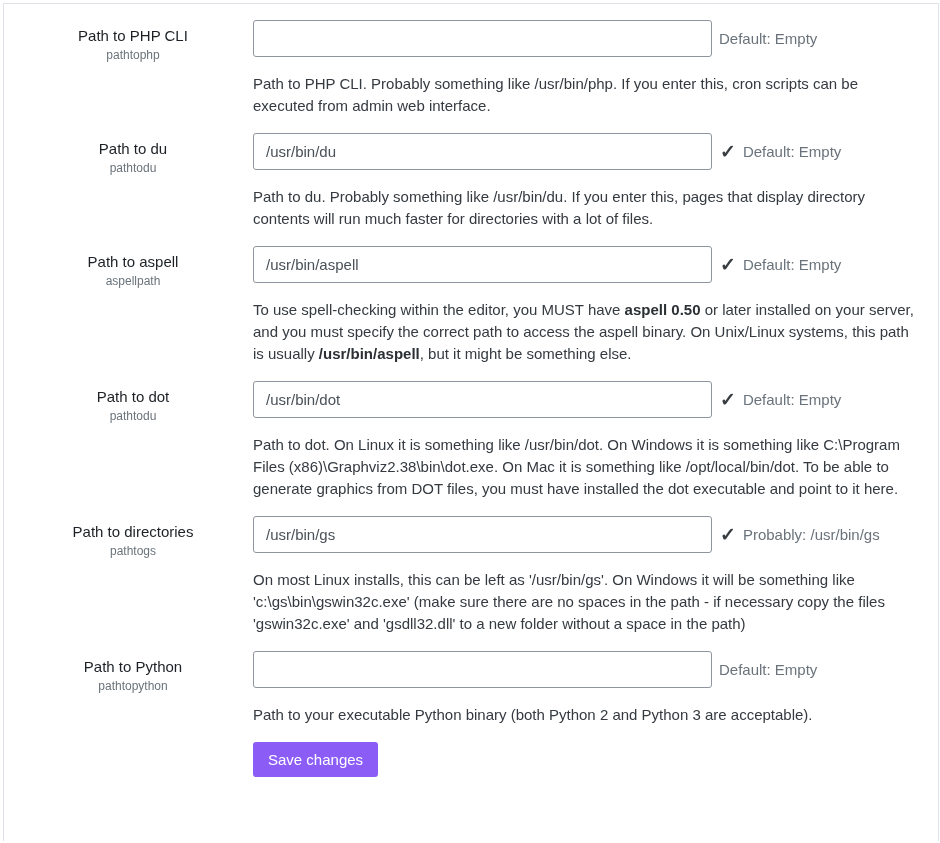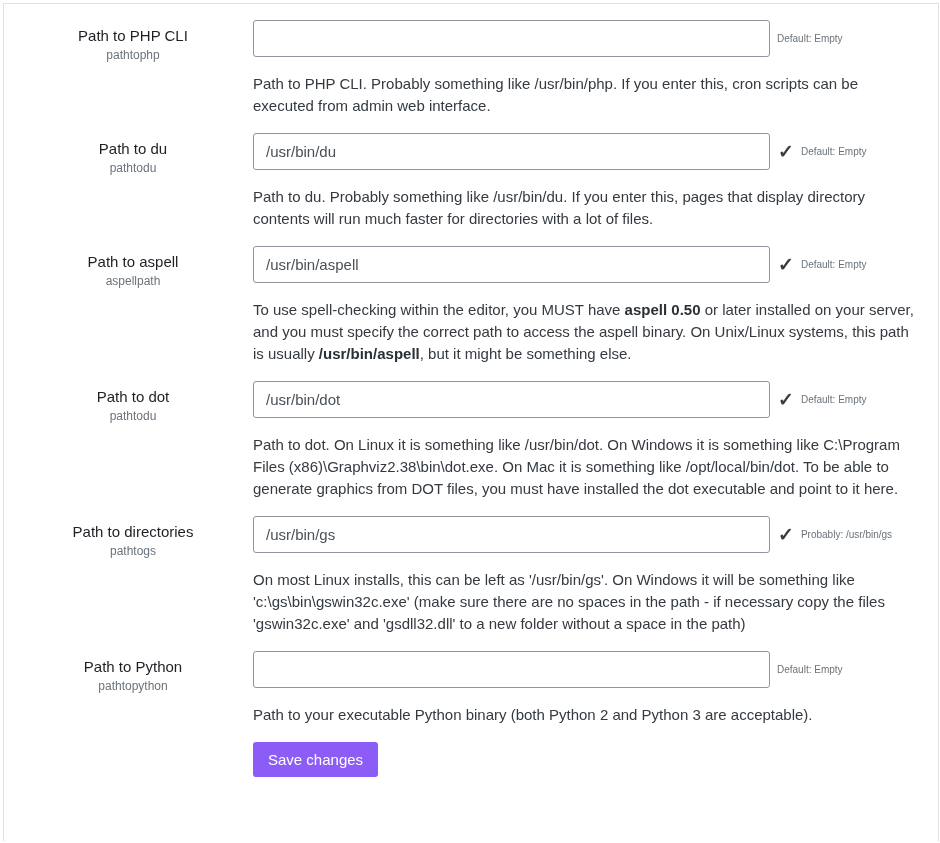--- a/index.html
+++ b/index.html
@@ -51,41 +51,41 @@
   .col-content {
     margin-left: 7px;
     width: 668px;
   }
   .control-line {
     display: flex;
     align-items: center;
   }
   .path-input {
     box-sizing: border-box;
-    width: 517px;
+    width: 459px;
     height: 37px;
     border: 1px solid #8f959e;
     border-radius: 3px;
     padding: 0 12px;
     font-size: 15px;
     color: #495057;
     font-family: "Liberation Sans", sans-serif;
     background: #ffffff;
     outline: none;
   }
   .check-icon {
     margin-left: 8px;
     font-size: 19px;
     font-weight: 700;
     color: #383d42;
     line-height: 1;
   }
   .default-label {
     margin-left: 7px;
-    font-size: 10px;
+    font-size: 15px;
     color: #6a737b;
     white-space: nowrap;
   }
   .field-desc {
     margin-top: 16px;
     font-size: 15px;
     line-height: 22px;
     color: #343a40;
   }
   .field-desc b { font-weight: 700; color: #2b3034; }

